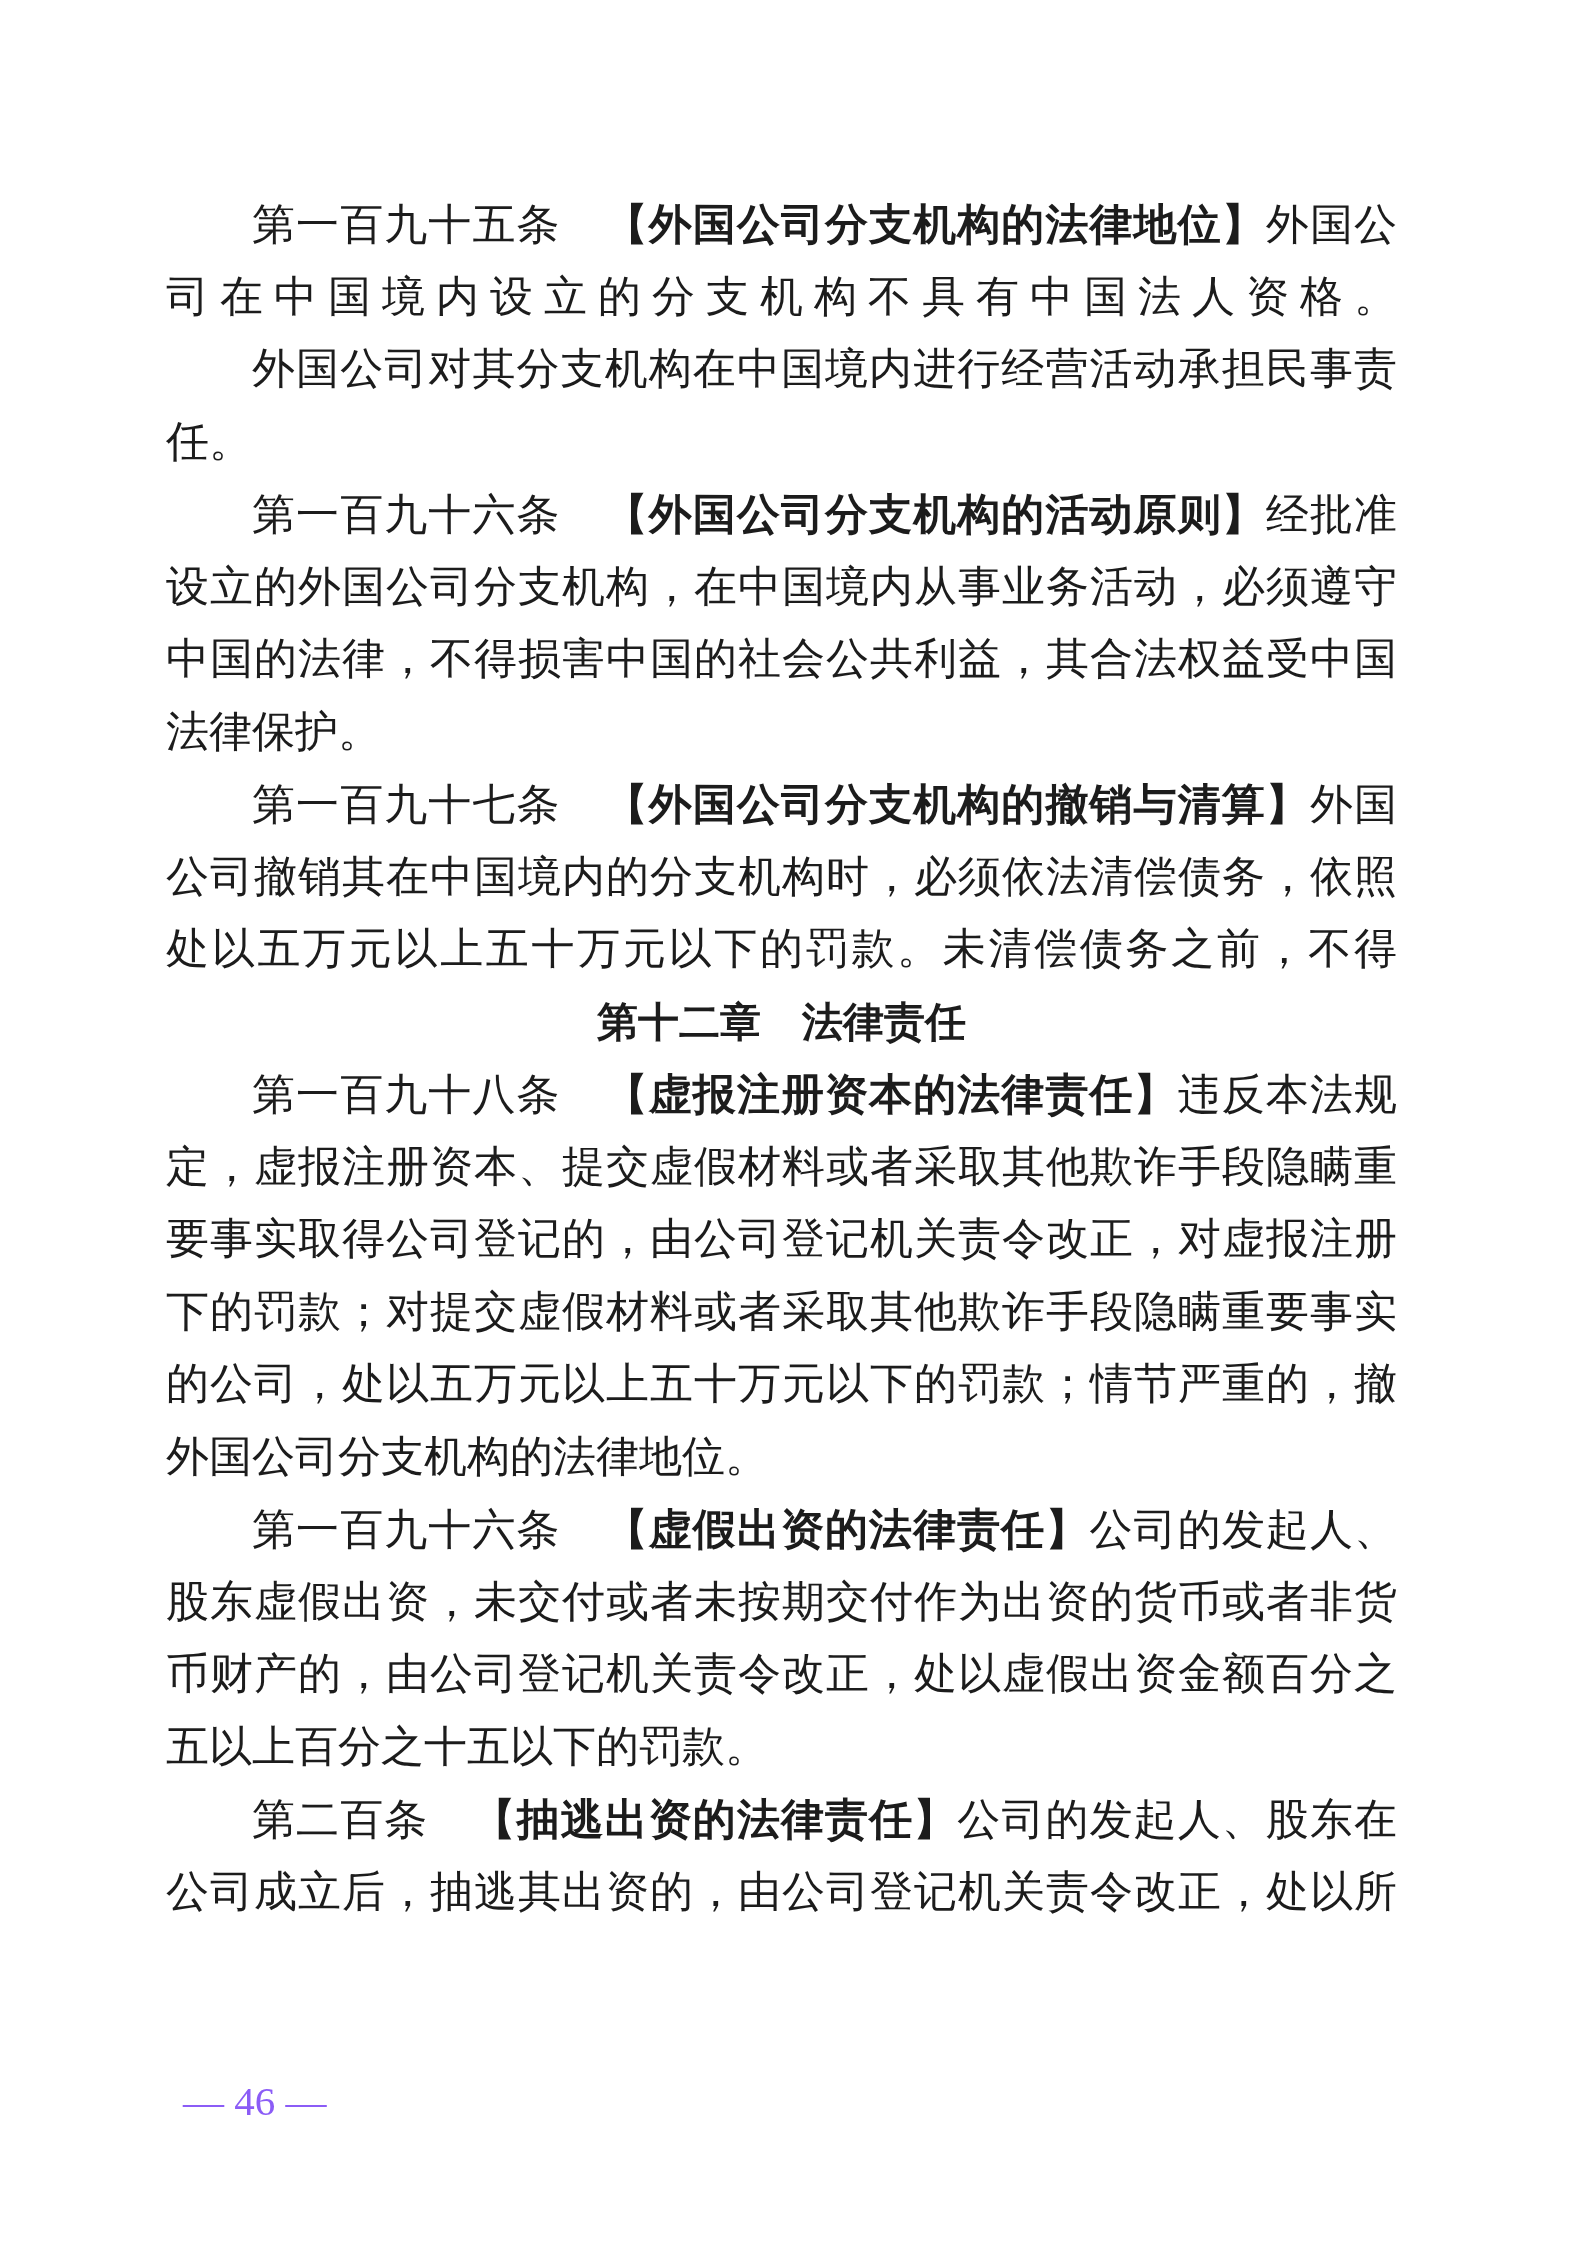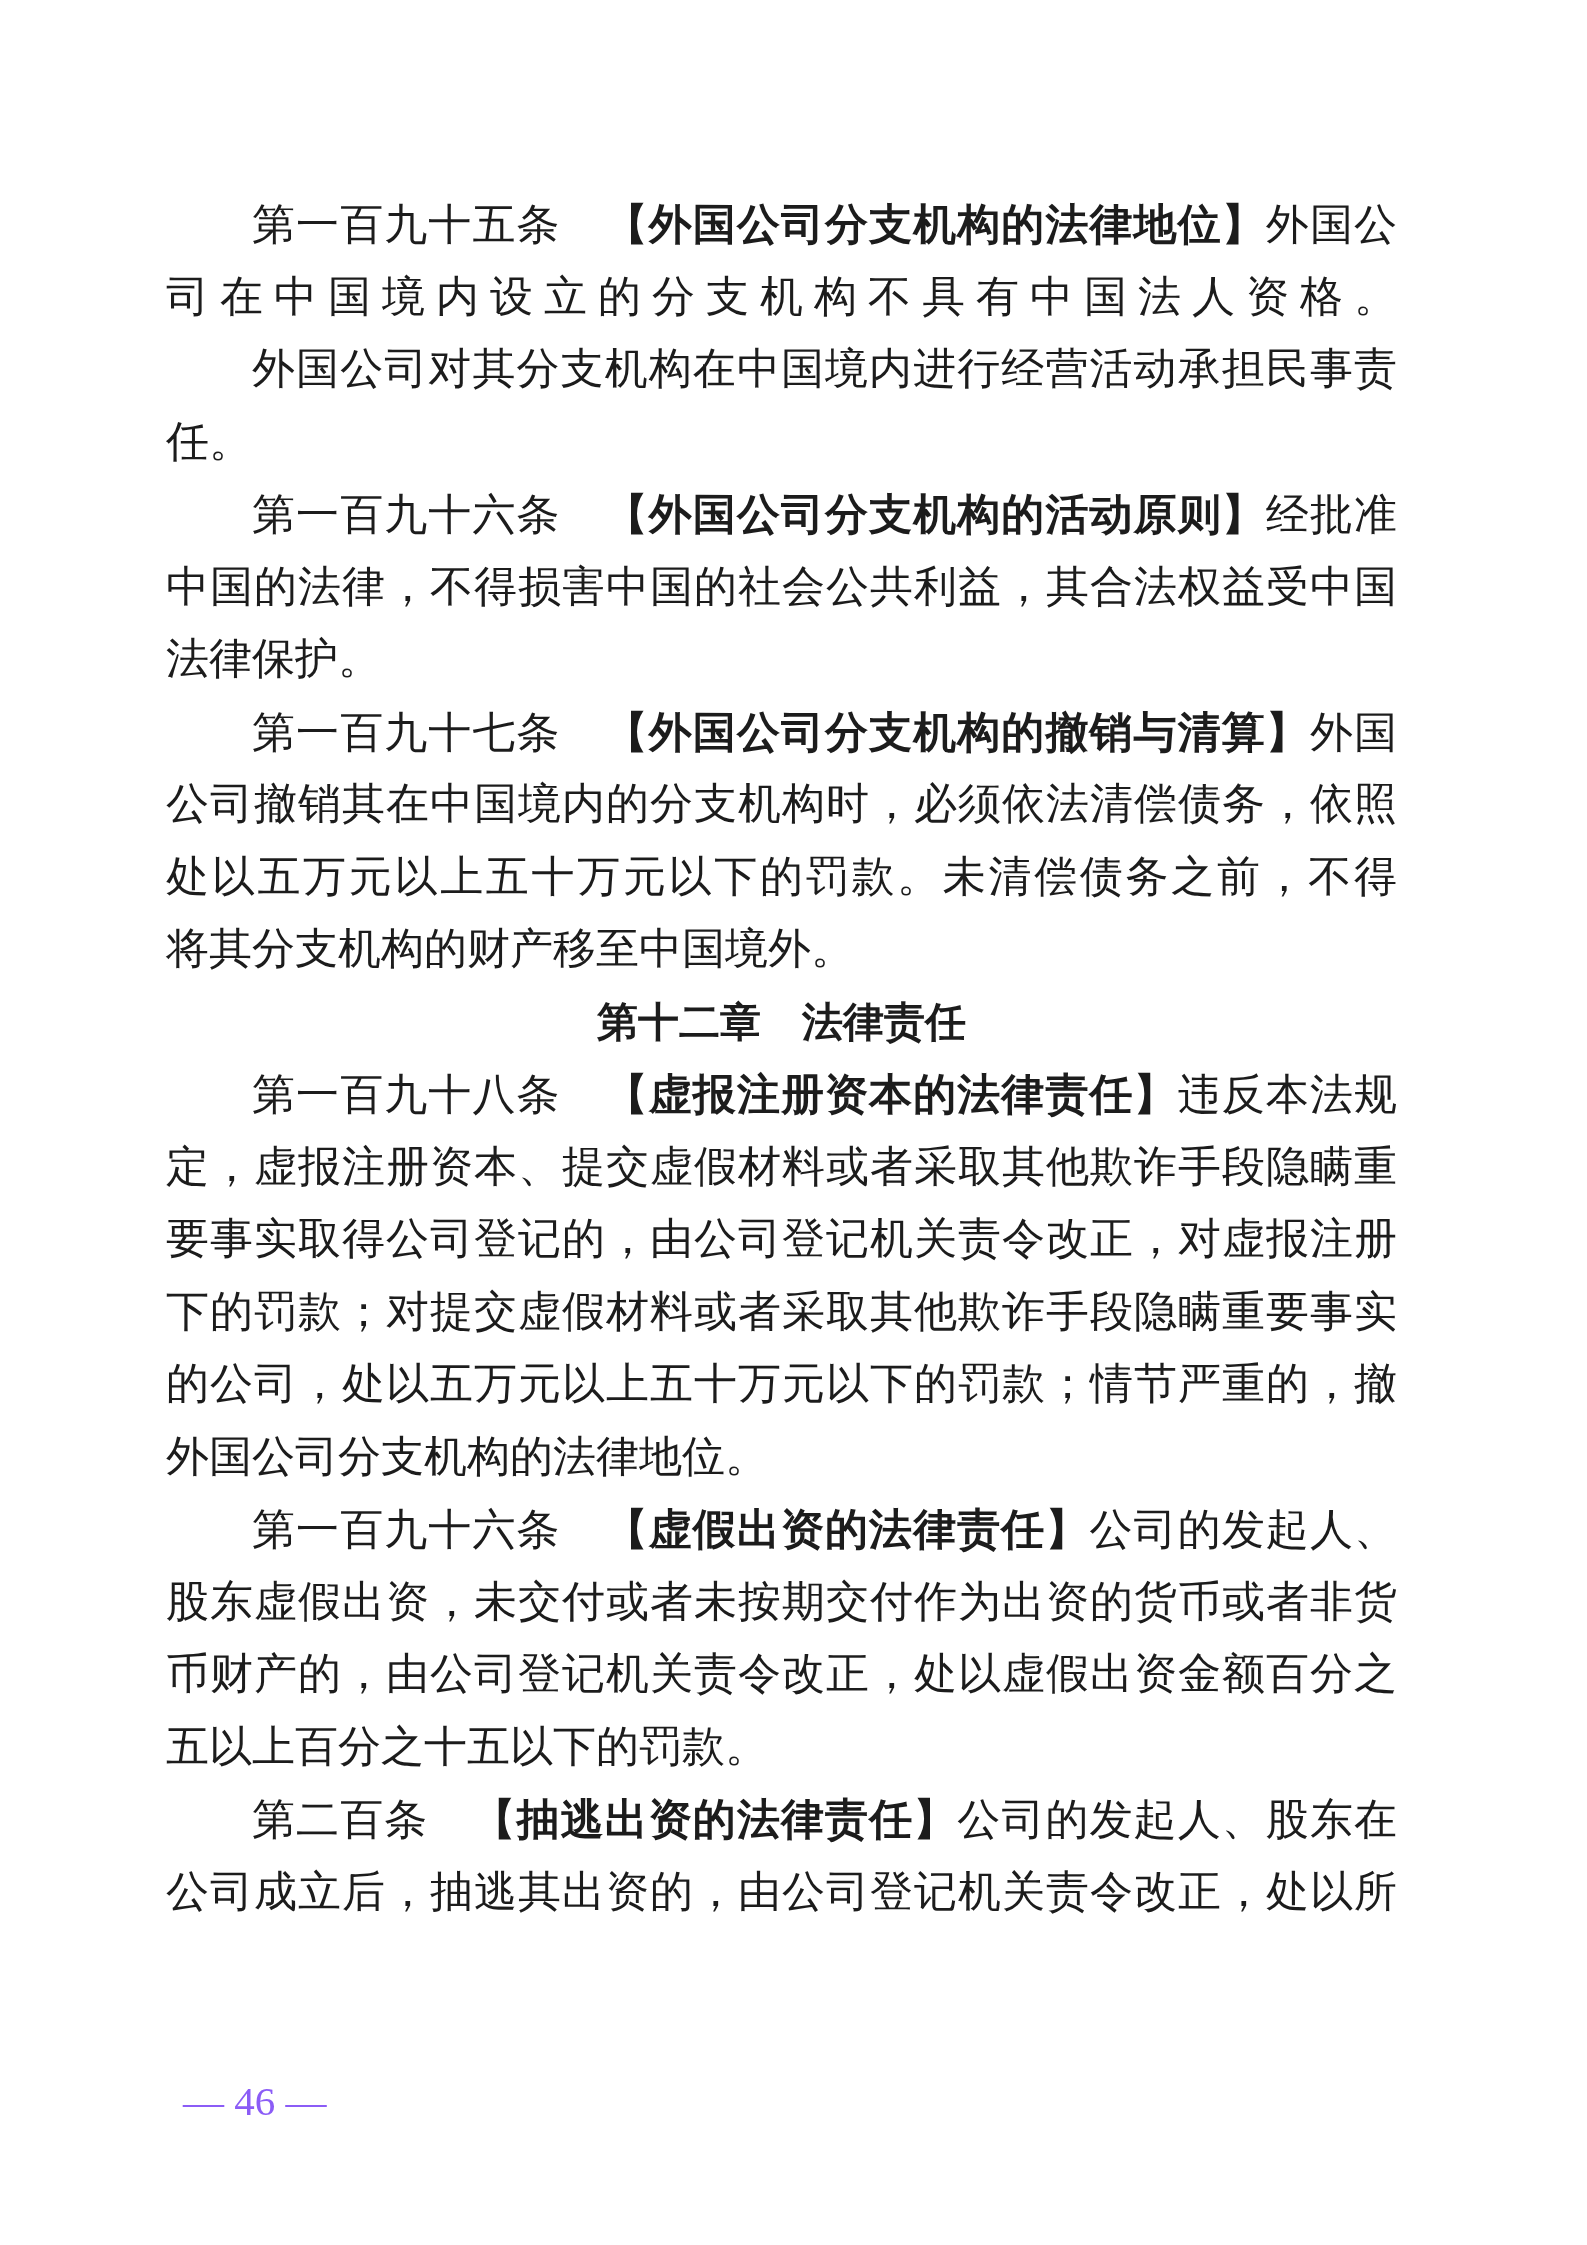--- a/index.html
+++ b/index.html
@@ -55,26 +55,26 @@
 </style>
 </head>
 <body>
 
 <div class="text-block" id="doc">
     <div class="line fill indent"><span class="seg">第一百九十五条　</span><span class="seg seg-b">【外国公司分支机构的法律地位】</span><span class="seg">外国公</span></div>
     <div class="line fill"><span class="seg">司在中国境内设立的分支机构不具有中国法人资格。</span></div>
     <div class="line fill indent"><span class="seg">外国公司对其分支机构在中国境内进行经营活动承担民事责</span></div>
     <div class="line"><span class="seg">任。</span></div>
     <div class="line fill indent"><span class="seg">第一百九十六条　</span><span class="seg seg-b">【外国公司分支机构的活动原则】</span><span class="seg">经批准</span></div>
+    <div class="line fill"><span class="seg">设立的外国公司分支机构，在中国境内从事业务活动，必须遵守</span></div>
     <div class="line fill"><span class="seg">中国的法律，不得损害中国的社会公共利益，其合法权益受中国</span></div>
     <div class="line"><span class="seg">法律保护。</span></div>
     <div class="line fill indent"><span class="seg">第一百九十七条　</span><span class="seg seg-b">【外国公司分支机构的撤销与清算】</span><span class="seg">外国</span></div>
     <div class="line fill"><span class="seg">公司撤销其在中国境内的分支机构时，必须依法清偿债务，依照</span></div>
     <div class="line fill"><span class="seg">处以五万元以上五十万元以下的罚款。未清偿债务之前，不得</span></div>
-    <div class="line"><span class="seg">将其分支机构的财产移至中国境外。</span></div>
     <div class="chapter">第十二章　法律责任</div>
     <div class="line fill indent"><span class="seg">第一百九十八条　</span><span class="seg seg-b">【虚报注册资本的法律责任】</span><span class="seg">违反本法规</span></div>
     <div class="line fill"><span class="seg">定，虚报注册资本、提交虚假材料或者采取其他欺诈手段隐瞒重</span></div>
     <div class="line fill"><span class="seg">要事实取得公司登记的，由公司登记机关责令改正，对虚报注册</span></div>
     <div class="line fill"><span class="seg">下的罚款；对提交虚假材料或者采取其他欺诈手段隐瞒重要事实</span></div>
     <div class="line fill"><span class="seg">的公司，处以五万元以上五十万元以下的罚款；情节严重的，撤</span></div>
     <div class="line"><span class="seg">外国公司分支机构的法律地位。</span></div>
     <div class="line fill indent"><span class="seg">第一百九十六条　</span><span class="seg seg-b">【虚假出资的法律责任】</span><span class="seg">公司的发起人、</span></div>
     <div class="line fill"><span class="seg">股东虚假出资，未交付或者未按期交付作为出资的货币或者非货</span></div>
     <div class="line fill"><span class="seg">币财产的，由公司登记机关责令改正，处以虚假出资金额百分之</span></div>

